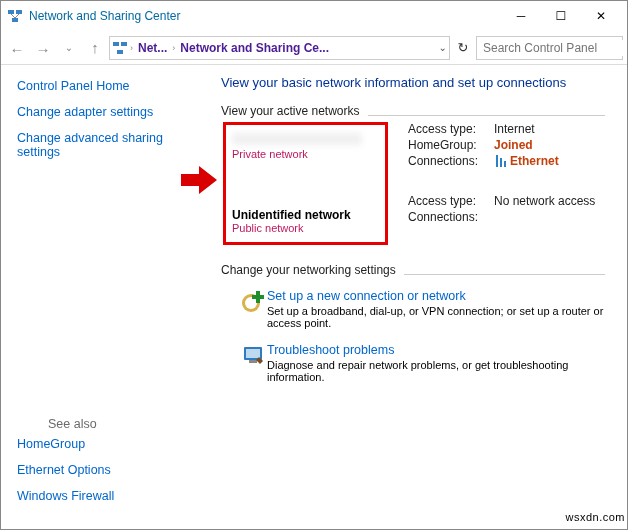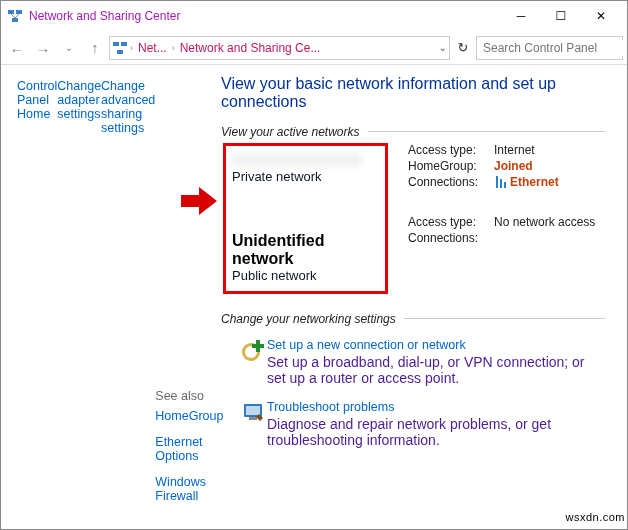--- a/index.html
+++ b/index.html
@@ -1,54 +1,54 @@
 <!DOCTYPE html>
 <html><head>
 <meta charset="utf-8">
 <style>
   * { box-sizing: border-box; font-family: "Segoe UI", Tahoma, sans-serif; }
   body { margin: 0; background: #fff; width: 628px; height: 530px; border: 1px solid #888; position: relative; }
   .titlebar { height: 30px; display: flex; align-items: center; padding: 0 6px; }
   .titlebar-icon { width: 16px; height: 16px; margin-right: 6px; }
-  .title-text { font-size: 12px; color: #a21caf; flex: 1; }
+  .title-text { font-size: 12px; color: #0369a1; flex: 1; }
   .win-btn { width: 40px; height: 28px; display: flex; align-items: center; justify-content: center; font-size: 12px; }
   .toolbar { height: 34px; display: flex; align-items: center; padding: 0 4px; border-bottom: 1px solid #ddd; gap: 2px; }
   .nav-arrow { width: 24px; height: 24px; display: flex; align-items: center; justify-content: center; color: #888; font-size: 15px; }
   .addr { flex: 1; display: flex; align-items: center; border: 1px solid #ccc; height: 24px; padding: 0 2px; font-size: 12px; gap: 2px; }
-  .crumb { padding: 0 3px; color: #be185d; }
+  .crumb { padding: 0 3px; color: #4c1d95; font-weight: bold; }
   .crumb-sep { color: #888; font-size: 9px; }
   .addr-dd { color: #555; font-size: 10px; margin-left: auto; }
   .refresh { width: 22px; text-align:center; color:#333; font-size:13px; }
   .search { width: 147px; border: 1px solid #ccc; height: 24px; display: flex; align-items: center; padding: 0 4px; font-size: 12px; color: #777; }
   .search input { border:none; outline:none; flex:1; font-size:12px; }
   .search-icon { font-size: 13px; color: #777; }
   .content { display: flex; height: calc(100% - 64px); }
-  .sidebar { width: 220px; padding: 14px 16px; display: flex; font-size: 12.5px; }
+  .sidebar { width: 220px; padding: 14px 16px; display: flex; flex-direction: column; font-size: 12.5px; justify-content: center; }
   .sidebar a { color: #0066cc; text-decoration: none; display:block; margin-bottom: 12px; }
   .see-also-block { margin-top: auto; }
-  .see-also-label { color: #6b6b6b; margin-bottom: 6px; }
+  .see-also-label { color: #6b6b6b; margin-bottom: 6px; margin-left: 31px; }
   .main { flex: 1; padding: 10px 22px 0 0; font-size: 12px; position: relative; }
-  .heading { color: #003399; font-size: 16px; margin: 0 0 14px 0; font-weight: 400; }
+  .heading { color: #003399; font-size: 13px; margin: 0 0 14px 0; font-weight: 400; }
   .section-label { font-size: 12px; color: #222; margin-bottom: 4px; }
   .networks-wrap { position: relative; margin-bottom: 18px; }
   .arrow-mark { position:absolute; left:-40px; top:44px; }
   .net-box { border: 3px solid #e60000; width: 165px; padding: 8px 8px 8px 6px; margin-left: 2px; }
   .net-blur { display:inline-block; width:130px; height:12px; background:#f0f0f0; filter: blur(3px); border-radius:2px; }
-  .net-type { font-size: 13px; color: #0f172a; }
-  .net-name { font-weight: 700; font-size:16px; color:#000; }
+  .net-type { font-size: 11px; color: #be185d; }
+  .net-name { font-weight: 700; font-size:12px; color:#000; }
   .net-block { display: flex; gap: 20px; margin-bottom: 12px; }
   .kv { display: grid; grid-template-columns: 80px auto; row-gap: 2px; column-gap: 6px; font-size: 12px; color:#222; }
   .kv a { color:#c2410c; text-decoration:none;font-weight:bold; }
   .sig-icon { display:inline-block; width:14px; height:12px; margin-right:2px; vertical-align:-2px; }
   .change-item { display: flex; margin: 8px 0 14px 20px; }
   .change-item-icon { width: 26px; height: 26px; flex-shrink:0; }
   .change-item a { color:#0066cc; text-decoration:none; font-size:12.5px; }
-  .change-item-desc { color: #4c1d95; font-size: 14px; margin-top:2px; }
+  .change-item-desc { color: #000000; font-size: 11px; margin-top:2px; }
   .watermark { position:absolute; right:2px; bottom:6px; font-size:11px; color:#000; letter-spacing:0.5px; }
-  .section-div { display:flex; align-items:flex-start; gap:8px; margin-top:12px;font-style:italic; }
+  .section-div { display:flex; align-items:flex-end; gap:8px; margin-top:12px; }
   .section-div hr { flex:1; border:none; border-top:1px solid #ccc; }
 </style>
 </head>
 <body>
 
 <div class="titlebar">
   <svg class="titlebar-icon" viewBox="0 0 16 16">
       <rect x="1" y="2" width="6" height="4" fill="#3b82c4"></rect>
       <rect x="9" y="2" width="6" height="4" fill="#3b82c4"></rect>
       <rect x="5" y="10" width="6" height="4" fill="#3b82c4"></rect>

